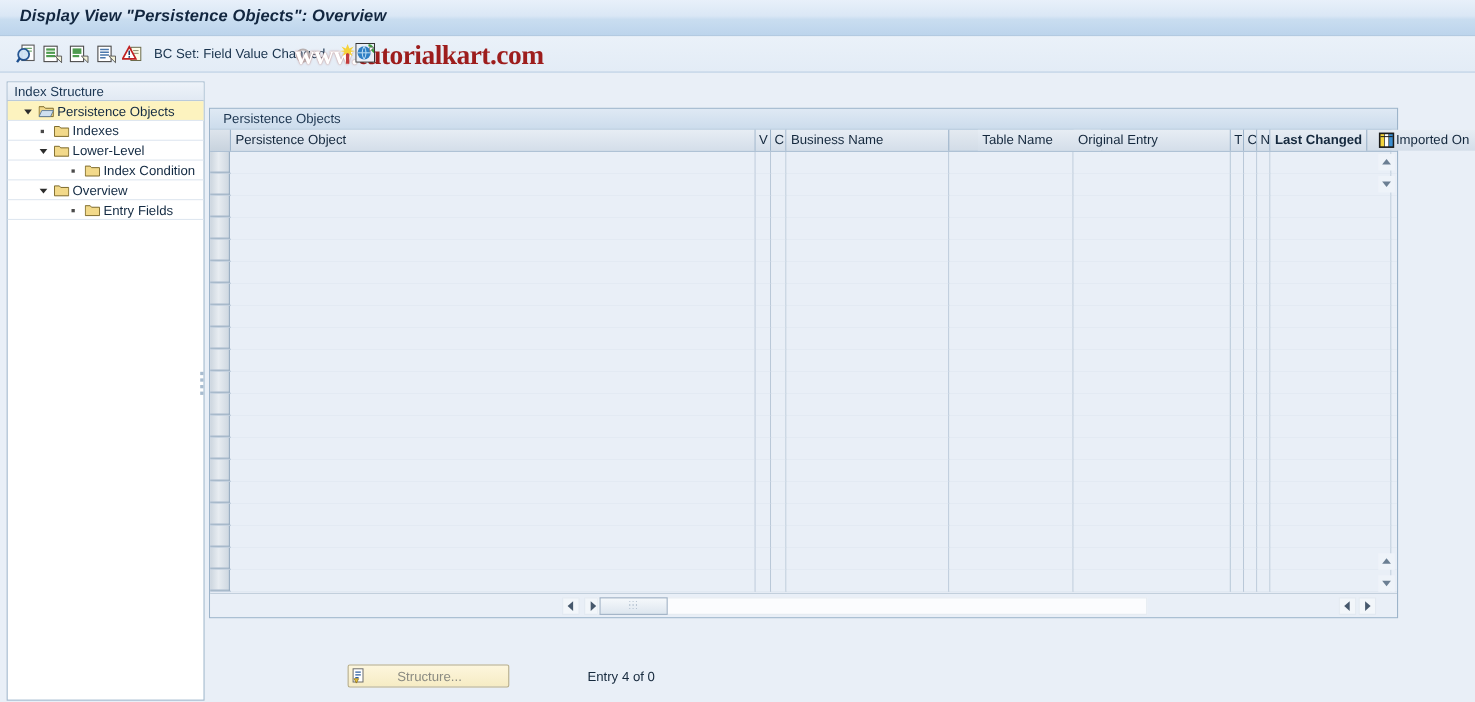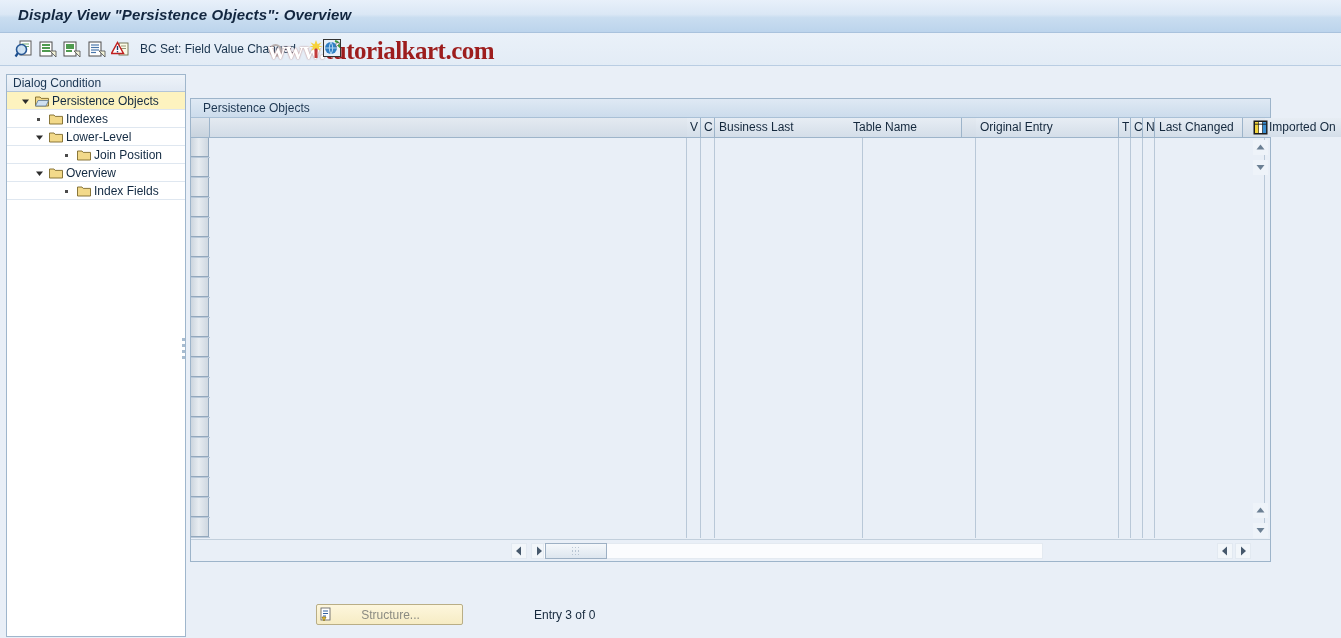--- a/index.html
+++ b/index.html
@@ -350,21 +350,21 @@
     <svg id="wm-globe" viewBox="0 0 18 18">
       <rect x="0.5" y="0.5" width="17" height="17" fill="#e9eff7" stroke="#333333" stroke-width="1"></rect>
       <circle cx="8" cy="9" r="6" fill="#2f7fc4"></circle>
       <path d="M2 9 h12 M8 3 q3.5 6 0 12 M8 3 q-3.5 6 0 12" stroke="#bfe0f5" stroke-width="0.9" fill="none"></path>
       <path d="M12 2 a5 5 0 0 1 4 5 l-1.6 -1.6" fill="none" stroke="#3b9a3b" stroke-width="2"></path>
       <path d="M17 4 L13 4 L13 8 Z" fill="#ffffff" stroke="#666666" stroke-width="0.6"></path>
     </svg>
   </div>
 
   <div id="leftpanel">
-    <div id="ds-header">Dialog Condition</div>
+    <div id="ds-header">Index Structure</div>
 
     <div class="tree-row sel" style="top:17px;">
       <svg class="twisty" style="left:14px;" viewBox="0 0 9 9">
         <path d="M1 2.5 L8 2.5 L4.5 7 Z" fill="#2c2c2c"></path>
       </svg>
       <svg class="fico" style="left:28px;" viewBox="0 0 14 12">
         <path d="M0.5 2 L5 2 L6.2 3.4 L13.5 3.4 L13.5 11 L0.5 11 Z" fill="#f2d98a" stroke="#7d6a2a" stroke-width="0.9"></path>
         <path d="M0.5 11 L3 5.5 L13.5 5.5 L11 11 Z" fill="#cfe0f0" stroke="#5a7a99" stroke-width="0.8"></path>
       </svg>
       <span class="tlabel" style="left:45px;">Persistence Objects</span>
@@ -386,64 +386,65 @@
         <path d="M0.5 2 L5 2 L6.2 3.4 L13.5 3.4 L13.5 11 L0.5 11 Z" fill="#f2d98a" stroke="#7d6a2a" stroke-width="0.9"></path>
       </svg>
       <span class="tlabel" style="left:59px;">Lower-Level</span>
     </div>
 
     <div class="tree-row" style="top:71px;">
       <span class="dot" style="left:58px;"></span>
       <svg class="fico" style="left:70px;" viewBox="0 0 14 12">
         <path d="M0.5 2 L5 2 L6.2 3.4 L13.5 3.4 L13.5 11 L0.5 11 Z" fill="#f2d98a" stroke="#7d6a2a" stroke-width="0.9"></path>
       </svg>
-      <span class="tlabel" style="left:87px;">Join Position</span>
+      <span class="tlabel" style="left:87px;">Index Condition</span>
     </div>
 
     <div class="tree-row" style="top:89px;">
       <svg class="twisty" style="left:28px;" viewBox="0 0 9 9">
         <path d="M1 2.5 L8 2.5 L4.5 7 Z" fill="#2c2c2c"></path>
       </svg>
       <svg class="fico" style="left:42px;" viewBox="0 0 14 12">
         <path d="M0.5 2 L5 2 L6.2 3.4 L13.5 3.4 L13.5 11 L0.5 11 Z" fill="#f2d98a" stroke="#7d6a2a" stroke-width="0.9"></path>
       </svg>
       <span class="tlabel" style="left:59px;">Overview</span>
     </div>
 
     <div class="tree-row" style="top:107px;">
       <span class="dot" style="left:58px;"></span>
       <svg class="fico" style="left:70px;" viewBox="0 0 14 12">
         <path d="M0.5 2 L5 2 L6.2 3.4 L13.5 3.4 L13.5 11 L0.5 11 Z" fill="#f2d98a" stroke="#7d6a2a" stroke-width="0.9"></path>
       </svg>
-      <span class="tlabel" style="left:87px;">Index Fields</span>
+      <span class="tlabel" style="left:87px;">Entry Fields</span>
     </div>
   </div>
 
   <div id="splitter">
     <span class="grip" style="top:264px;"></span>
     <span class="grip" style="top:270px;"></span>
     <span class="grip" style="top:276px;"></span>
     <span class="grip" style="top:282px;"></span>
   </div>
 
   <div id="gridwrap">
 
     <div id="grid-caption">Persistence Objects</div>
 
     <div id="colhead">
         <div class="colcell corner" style="left: 0px; width: 19px;"></div>
+        <div class="colcell" style="left: 19px; width: 477px;">Persistence Object</div>
         <div class="colcell" style="left: 496px; width: 14px; padding: 2px 0px 0px 3px;">V</div>
         <div class="colcell" style="left: 510px; width: 14px; padding: 2px 0px 0px 3px;">C</div>
-        <div class="colcell" style="left: 524px; width: 148px;">Business Last</div>
-        <div class="colcell" style="left: 658px; width: 113px;">Table Name</div>
+        <div class="colcell" style="left: 524px; width: 148px;">Business Name</div>
+        <div class="colcell" style="left: 698px; width: 113px;">Table Name</div>
         <div class="colcell" style="left: 785px; width: 143px;">Original Entry</div>
         <div class="colcell" style="left: 928px; width: 12px; padding: 2px 0px 0px 3px;">T</div>
         <div class="colcell" style="left: 940px; width: 12px; padding: 2px 0px 0px 3px;">C</div>
         <div class="colcell" style="left: 952px; width: 12px; padding: 2px 0px 0px 3px;">N</div>
-        <div class="colcell" style="left: 964px; width: 88px;">Last Changed</div>
+        <div class="colcell" style="left: 964px; width: 88px; font-weight: bold;">Last Changed</div>
         <div class="colcell" style="left: 1074px; width: 103px;">Imported On</div>
         <div id="colconfig-icon"><svg width="15" height="15" viewBox="0 0 15 15">
             <rect x="0.5" y="0.5" width="14" height="14" fill="#1b1b1b"></rect>
             <rect x="2" y="2" width="3.3" height="11" fill="#f2d43c"></rect>
             <rect x="5.9" y="2" width="3.3" height="11" fill="#ffffff"></rect>
             <rect x="9.8" y="2" width="3.3" height="11" fill="#3b8ed0"></rect>
             <line x1="2" y1="4.2" x2="13.1" y2="4.2" stroke="#1b1b1b" stroke-width="0.9"></line>
           </svg></div>
       </div>
 
@@ -784,15 +785,15 @@
     <svg class="pb-icon" viewBox="0 0 15 15">
       <rect x="1" y="1" width="9" height="12" fill="#ffffff" stroke="#6b6b6b" stroke-width="0.9"></rect>
       <line x1="3" y1="4" x2="8" y2="4" stroke="#2f5f9f" stroke-width="1"></line>
       <line x1="3" y1="6.5" x2="8" y2="6.5" stroke="#2f5f9f" stroke-width="1"></line>
       <line x1="3" y1="9" x2="6" y2="9" stroke="#2f5f9f" stroke-width="1"></line>
       <path d="M2 10 L6 10 L4 14 Z" fill="#e8c23a" stroke="#8a6f12" stroke-width="0.7"></path>
     </svg>
     <span class="pb-label">Structure...</span>
   </div>
 
-  <div id="entry-count">Entry 3 of 0</div>
+  <div id="entry-count">Entry 4 of 0</div>
 
 </div>
 
 </body></html>

